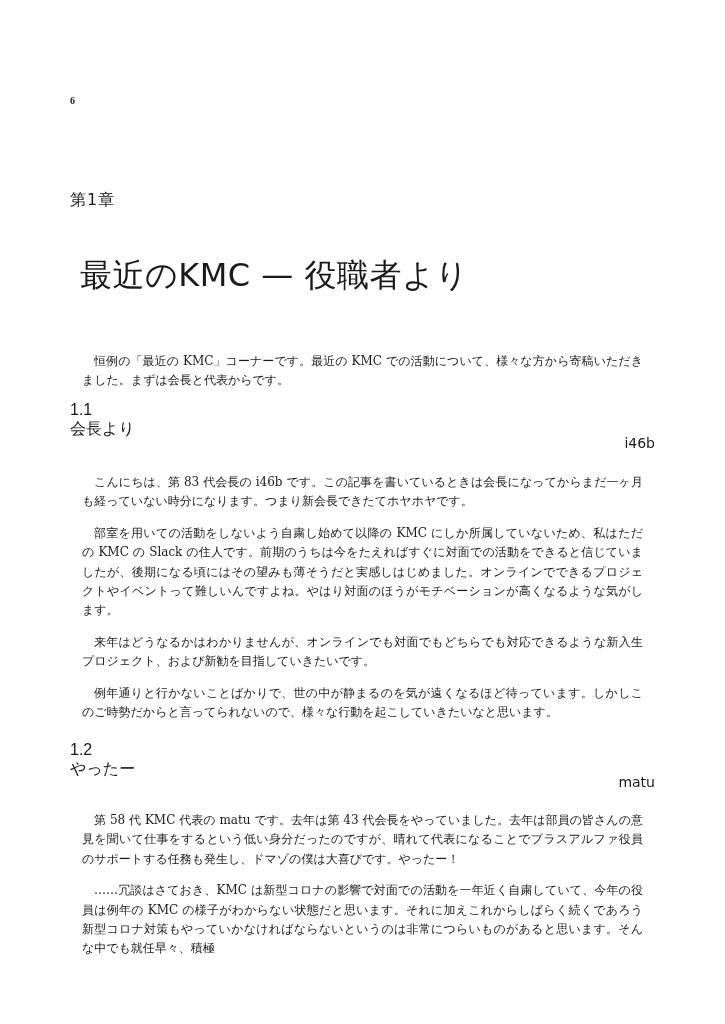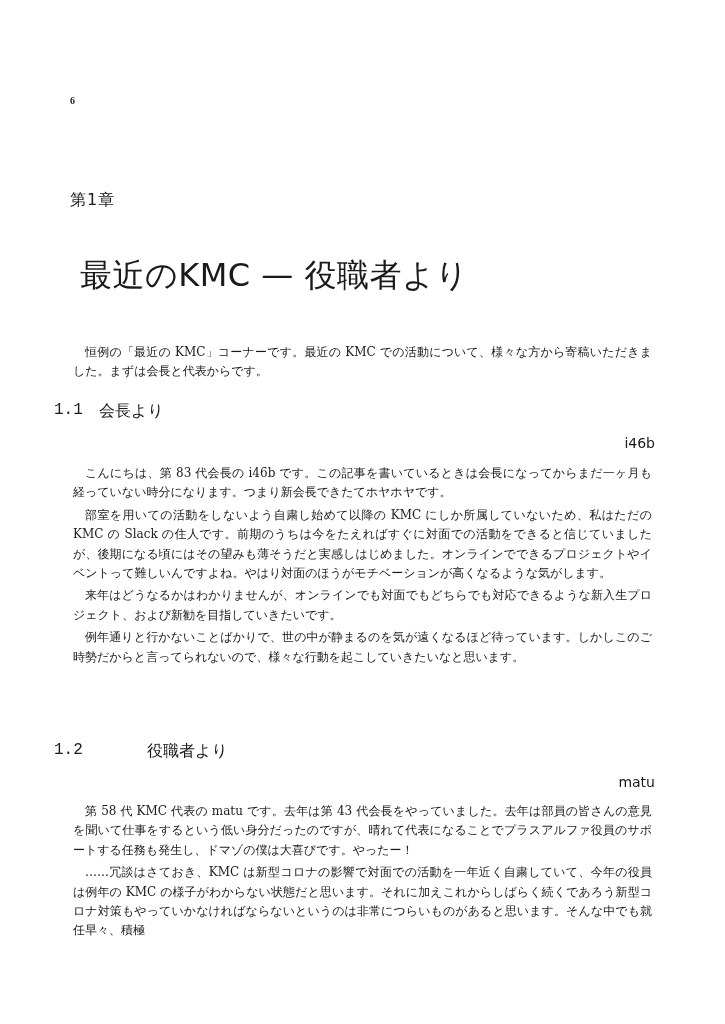--- a/index.html
+++ b/index.html
@@ -42,47 +42,48 @@
     .body-text {
       position: absolute;
       left: 70px;
       width: 585px;
       font-size: 12px;
       line-height: 19.4px;
       text-align: justify;
       text-justify: inter-character;
     }
     .body-text p {
-      margin: 3px;
+      margin: 12px;
       text-indent: 12px;
     }
     .intro {
       top: 340px;
     }
     .section-heading {
       position: absolute;
-      left: 54px;
+      left: 70px;
       font-size: 16px;
-      font-family: Liberation Mono, monospace;
+      font-family: Liberation Sans, sans-serif;
       display: flex;
+      flex-direction: column;
     }
     .section-heading .num {
       width: 45px;
     }
     .author {
       position: absolute;
       right: 70px;
       font-size: 14px;
       font-family: "DejaVu Sans", sans-serif;
       text-align: right;
     }
     .sec1-heading { top: 401px; }
     .sec1-author { top: 435px; }
     .sec1-body { top: 461px; }
-    .sec2-heading { top: 741px; gap: 48px; }
+    .sec2-heading { top: 741px; }
     .sec2-author { top: 774px; }
     .sec2-body { top: 799px; }
   </style>
 </head>
 <body>
 
 <div class="page-number">6</div>
 
 <div class="chapter-label">第1章</div>
 <h1 class="chapter-title" style="margin:10px;font-weight:normal;">最近のKMC — 役職者より</h1>
@@ -98,19 +99,19 @@
 <div class="author sec1-author">i46b</div>
 <div class="body-text sec1-body">
   <p>こんにちは、第 83 代会長の i46b です。この記事を書いているときは会長になってからまだ一ヶ月も経っていない時分になります。つまり新会長できたてホヤホヤです。</p>
   <p>部室を用いての活動をしないよう自粛し始めて以降の KMC にしか所属していないため、私はただの KMC の Slack の住人です。前期のうちは今をたえればすぐに対面での活動をできると信じていましたが、後期になる頃にはその望みも薄そうだと実感しはじめました。オンラインでできるプロジェクトやイベントって難しいんですよね。やはり対面のほうがモチベーションが高くなるような気がします。</p>
   <p>来年はどうなるかはわかりませんが、オンラインでも対面でもどちらでも対応できるような新入生プロジェクト、および新勧を目指していきたいです。</p>
   <p>例年通りと行かないことばかりで、世の中が静まるのを気が遠くなるほど待っています。しかしこのご時勢だからと言ってられないので、様々な行動を起こしていきたいなと思います。</p>
 </div>
 
 <div class="section-heading sec2-heading">
   <span class="num">1.2</span>
-  <span>役職者より</span>
+  <span>やったー</span>
 </div>
 <div class="author sec2-author">matu</div>
 <div class="body-text sec2-body">
   <p>第 58 代 KMC 代表の matu です。去年は第 43 代会長をやっていました。去年は部員の皆さんの意見を聞いて仕事をするという低い身分だったのですが、晴れて代表になることでプラスアルファ役員のサポートする任務も発生し、ドマゾの僕は大喜びです。やったー！</p>
   <p>……冗談はさておき、KMC は新型コロナの影響で対面での活動を一年近く自粛していて、今年の役員は例年の KMC の様子がわからない状態だと思います。それに加えこれからしばらく続くであろう新型コロナ対策もやっていかなければならないというのは非常につらいものがあると思います。そんな中でも就任早々、積極</p>
 </div>
 
 </body></html>

